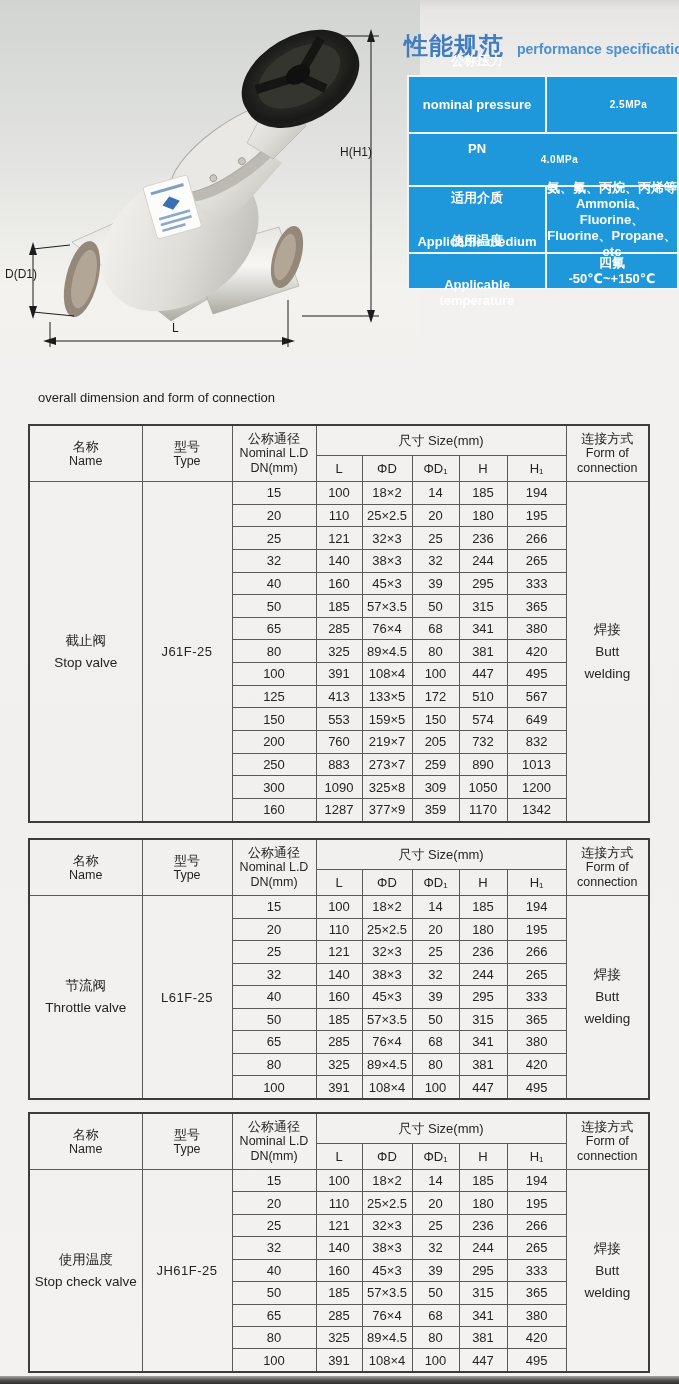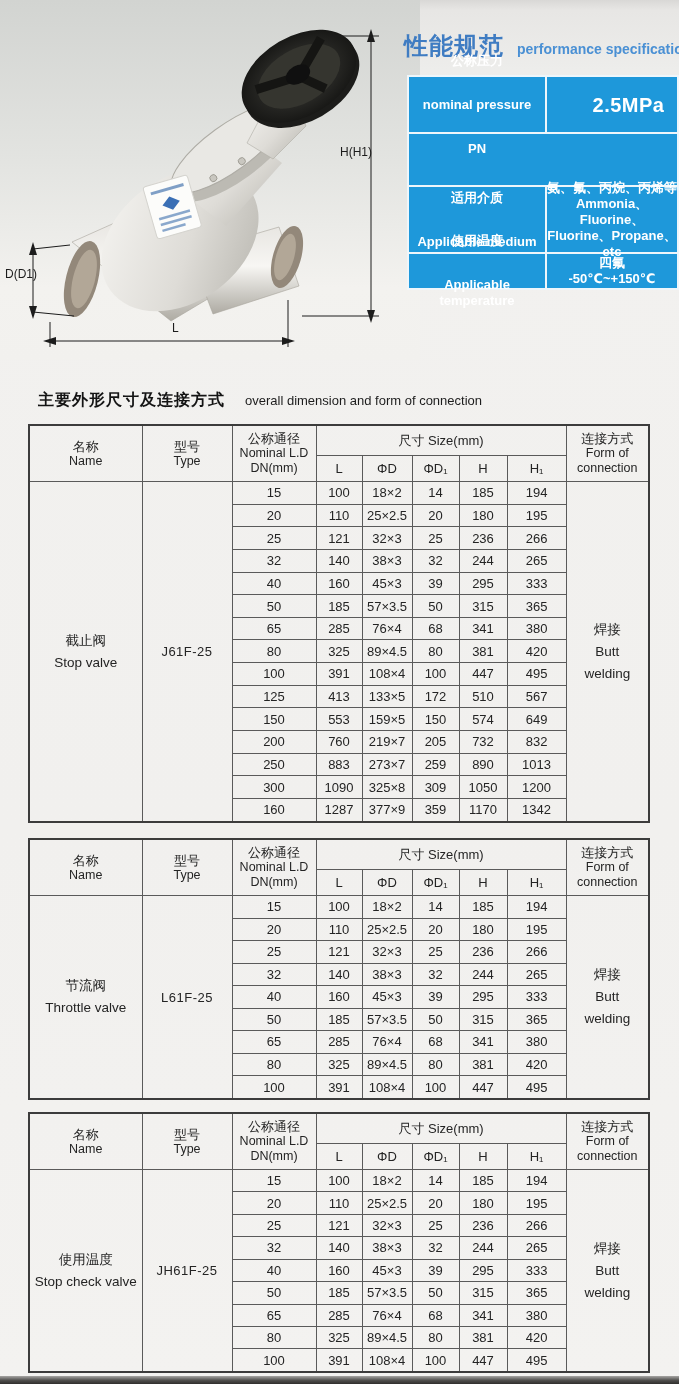--- a/index.html
+++ b/index.html
@@ -15,21 +15,21 @@
   .spec-title .zh{font-size:24px;font-weight:bold;color:#3f7cc2;letter-spacing:1px;}
   .spec-title .en{font-size:14px;font-weight:bold;color:#4a90d4;}
   .spec{position:absolute;left:407px;top:75px;width:272px;background:#1e98da;
         border:2px solid #eef6fb;box-sizing:border-box;color:#ffffff;}
   .spec-row{display:flex;border-bottom:2px solid #eef6fb;}
   .spec-row:last-child{border-bottom:none;}
   .spec-label{width:138px;box-sizing:border-box;border-right:2px solid #eef6fb;
               display:flex;flex-direction:column;justify-content:center;align-items:center;text-align:center;gap:28px;}
   .spec-value{flex:1;display:flex;flex-direction:column;justify-content:center;align-items:center;text-align:center;}
   .spec div{font-size:13px;font-weight:bold;line-height:16px;}
-  .spec .big{font-size:20px;letter-spacing:.5px;margin-left:33px;}
+  .spec .big{font-size:10px;letter-spacing:.5px;margin-left:33px;}
   
   .section-heading{position:absolute;left:38px;top:390px;display:flex;align-items:baseline;gap:20px;white-space:nowrap;}
   .section-heading .zh{font-size:16px;font-weight:bold;color:#141414;letter-spacing:1px;}
   .section-heading .en{font-size:13px;color:#1d1d1d;}
   
   table.dim{position:absolute;left:28px;width:620px;border-collapse:collapse;table-layout:fixed;
             font-size:13px;color:#242424;background:transparent;}
   #t1{top:424px;height:399px;} #t2{top:838px;height:262px;} #t3{top:1112px;height:261px;}
   .dim th,.dim td{border:1px solid #5a5a5a;text-align:center;vertical-align:middle;padding:0;
                   white-space:nowrap;overflow:visible;font-weight:normal;}
@@ -159,20 +159,23 @@
     <div class="spec-label">
       <div>公称压力</div>
       <div>nominal pressure</div>
       <div>PN</div>
     </div>
     <div class="spec-value">
       <div class="big">2.5MPa</div>
     </div>
   </div>
   <div class="spec-row" style="height:51px">
+    <div class="spec-value">
+      <div class="big">4.0MPa</div>
+    </div>
   </div>
   <div class="spec-row" style="height:65px">
     <div class="spec-label">
       <div>适用介质</div>
       <div>Applicable medium</div>
     </div>
     <div class="spec-value">
       <div>氨、氟、丙烷、丙烯等</div>
       <div>Ammonia、Fluorine、</div>
       <div>Fluorine、Propane、</div>
@@ -185,21 +188,20 @@
       <div>Applicable temperature</div>
     </div>
     <div class="spec-value">
       <div>四氟</div>
       <div>-50℃~+150℃</div>
     </div>
   </div>
 </div>
 
 <div class="section-heading">
-  <span class="zh">主要外形尺寸及连接方式</span>
   <span class="en">overall dimension and form of connection</span>
 </div>
 
 <table class="dim" id="t1">
   <colgroup>
       <col style="width:113px">
       <col style="width:90px">
       <col style="width:84px">
       <col style="width:46px">
       <col style="width:50px">

